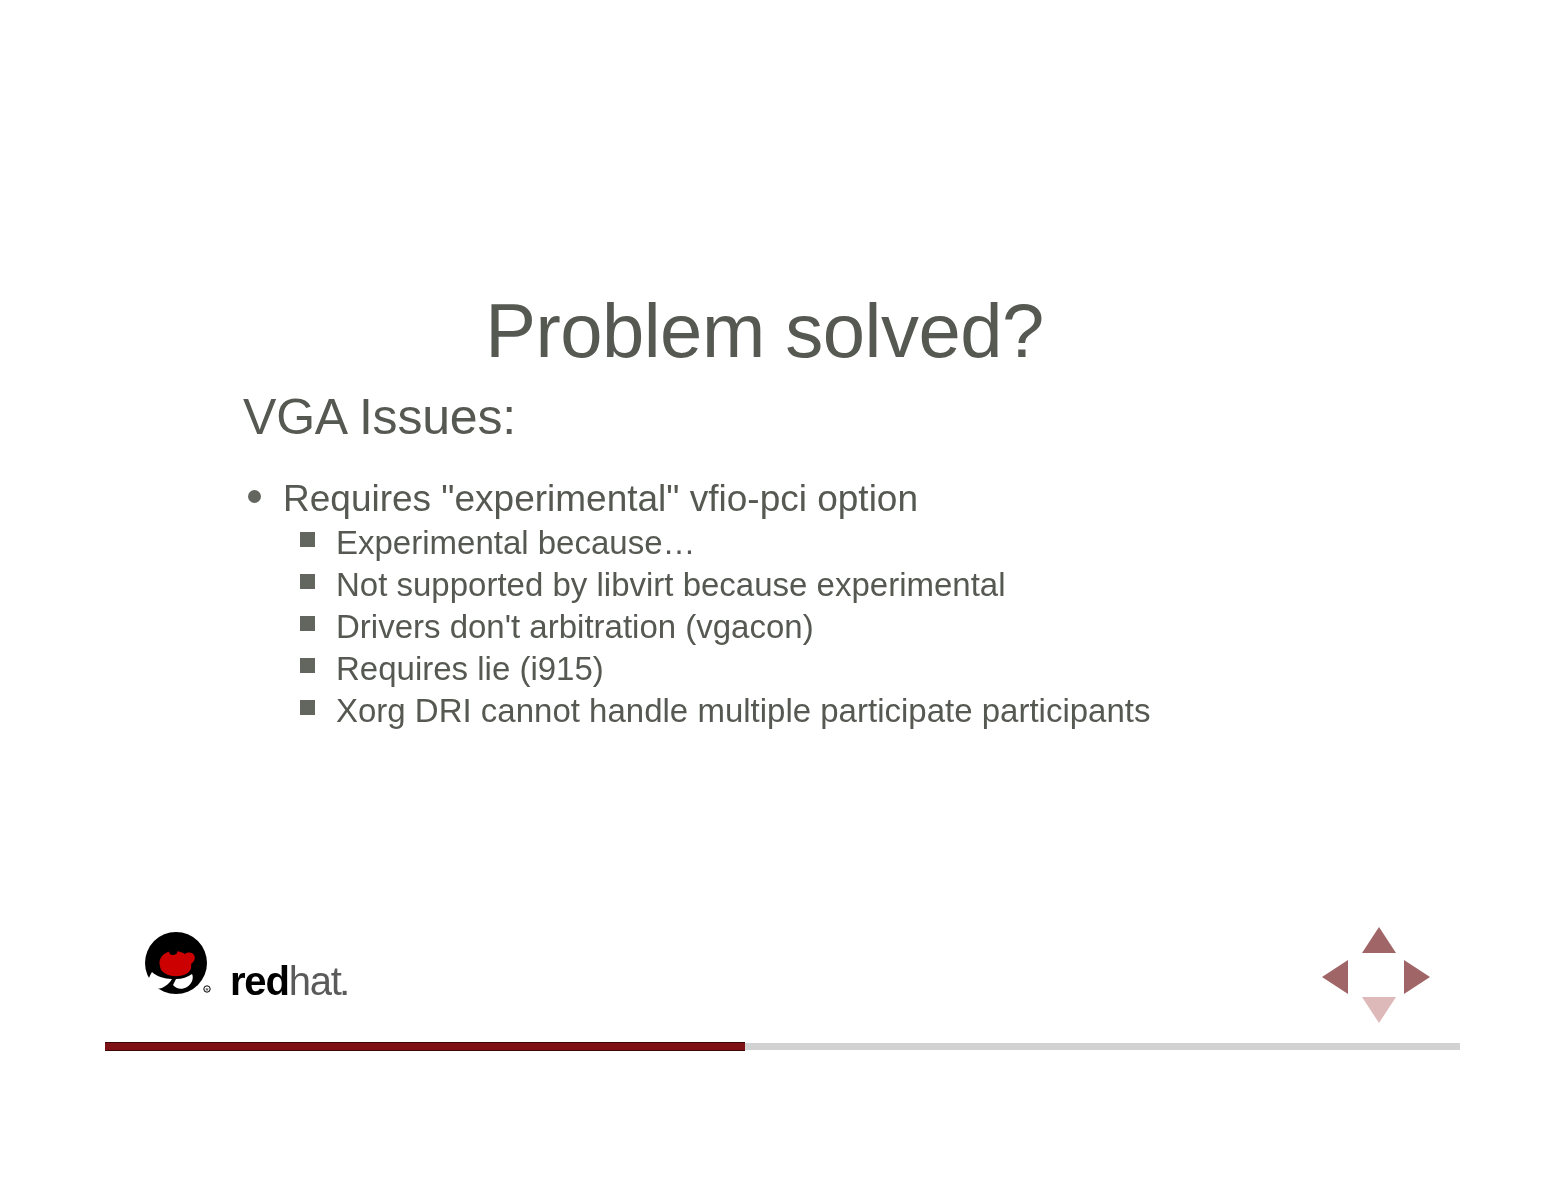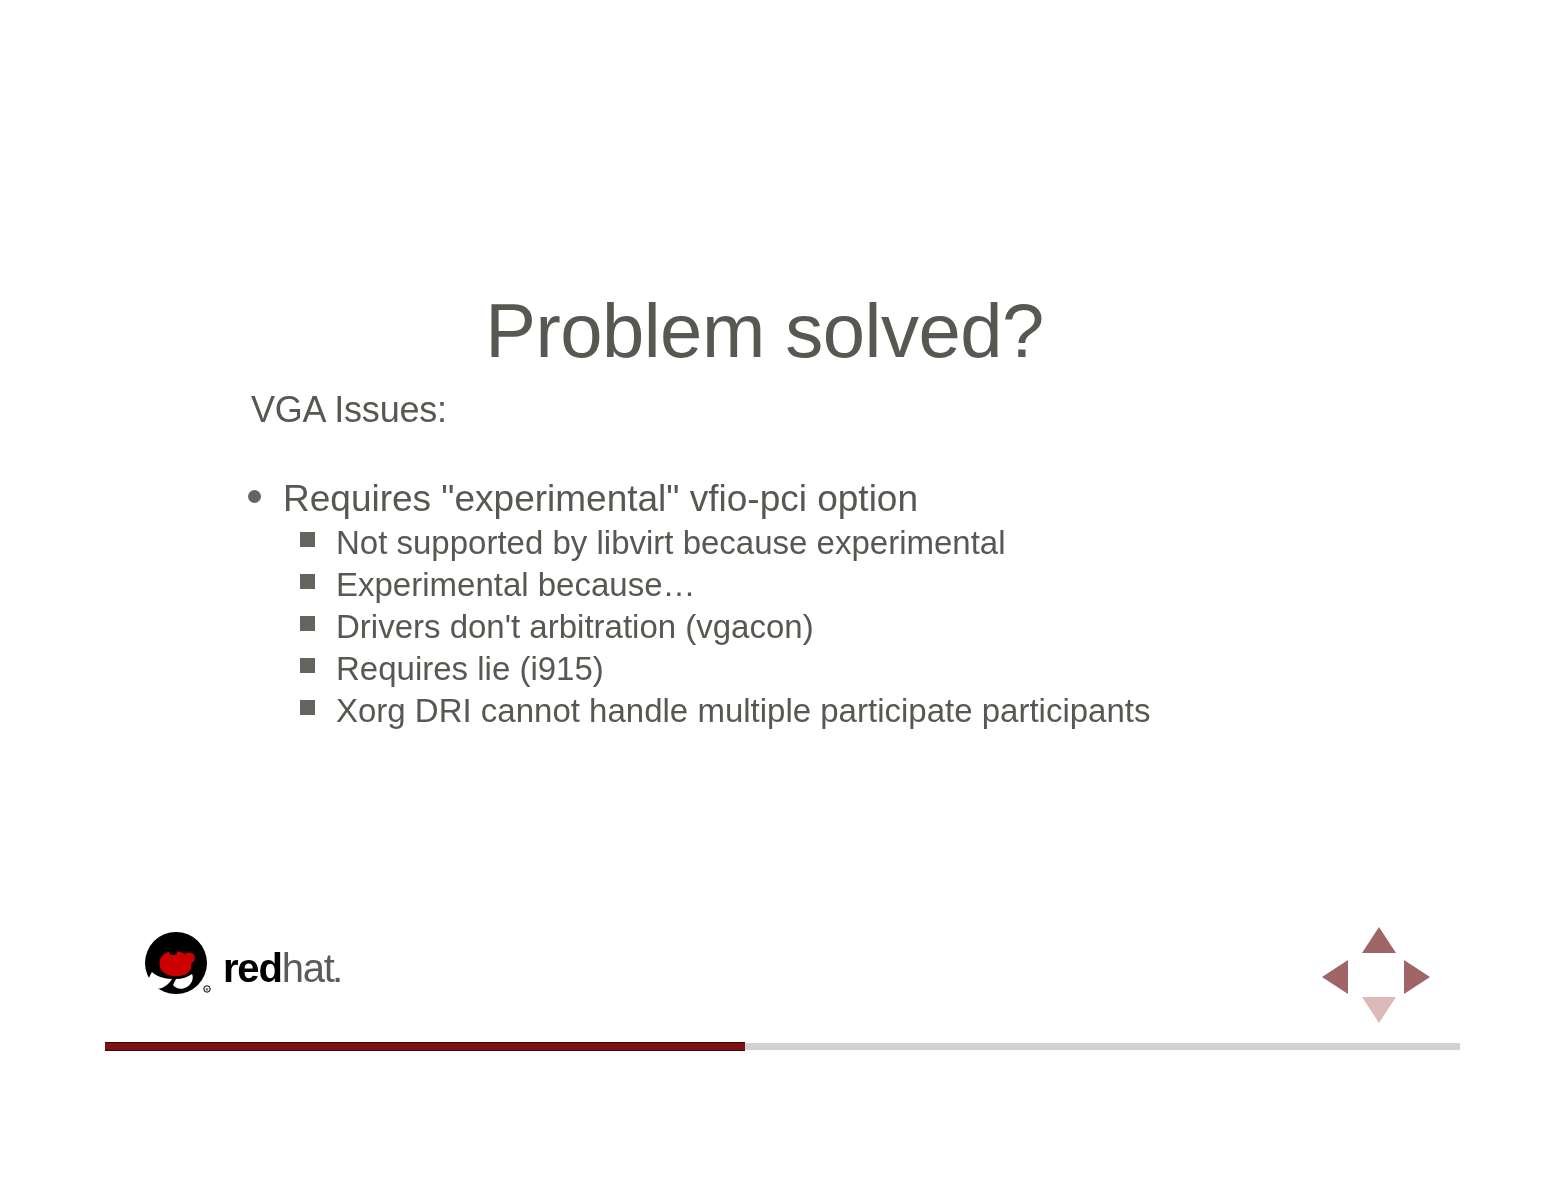--- a/index.html
+++ b/index.html
@@ -35,23 +35,23 @@
     box-sizing: border-box;
   }
   .slide-title-inner {
     display: inline-block;
     transform: translateX(-3px);
   }
 
   
   .slide-subtitle {
     position: absolute;
-    left: 251px;
+    left: 243px;
     top: 392px;
-    font-size: 36px;
+    font-size: 50px;
     font-weight: 400;
     line-height: 1.0;
     color: #565952;
     letter-spacing: -0.2px;
     text-align: right;
   }
 
   
   .body-block {
     position: absolute;
@@ -108,26 +108,26 @@
     top: 932px;
     display: flex;
     align-items: center;
   }
   .logo-mark {
     width: 74px;
     height: 66px;
     flex: 0 0 auto;
   }
   .logo-word {
-    margin-left: 9px;
+    margin-left: 16px;
     font-size: 40px;
     line-height: 1;
     letter-spacing: -1.2px;
     position: relative;
-    top: 3px;
+    top: 16px;
     white-space: nowrap;
     text-align: center;
   }
   .logo-red {
     color: #000000;
     font-weight: 700;
   }
   .logo-hat {
     color: #5a5a5a;
     font-weight: 400;
@@ -219,26 +219,26 @@
 
   <div class="body-block">
 
     <div class="bullet lvl1">
       <span class="marker dot"></span>
       <span class="bullet-text">Requires "experimental" vfio-pci option</span>
     </div>
 
     <div class="bullet lvl2">
       <span class="marker square"></span>
+      <span class="bullet-text">Experimental because…</span>
+    </div>
+
+    <div class="bullet lvl2">
+      <span class="marker square"></span>
       <span class="bullet-text">Not supported by libvirt because experimental</span>
-    </div>
-
-    <div class="bullet lvl2">
-      <span class="marker square"></span>
-      <span class="bullet-text">Experimental because…</span>
     </div>
 
 
     <div class="bullet lvl2">
       <span class="marker square"></span>
       <span class="bullet-text">Drivers don't arbitration (vgacon)</span>
     </div>
 
     <div class="bullet lvl2">
       <span class="marker square"></span>

